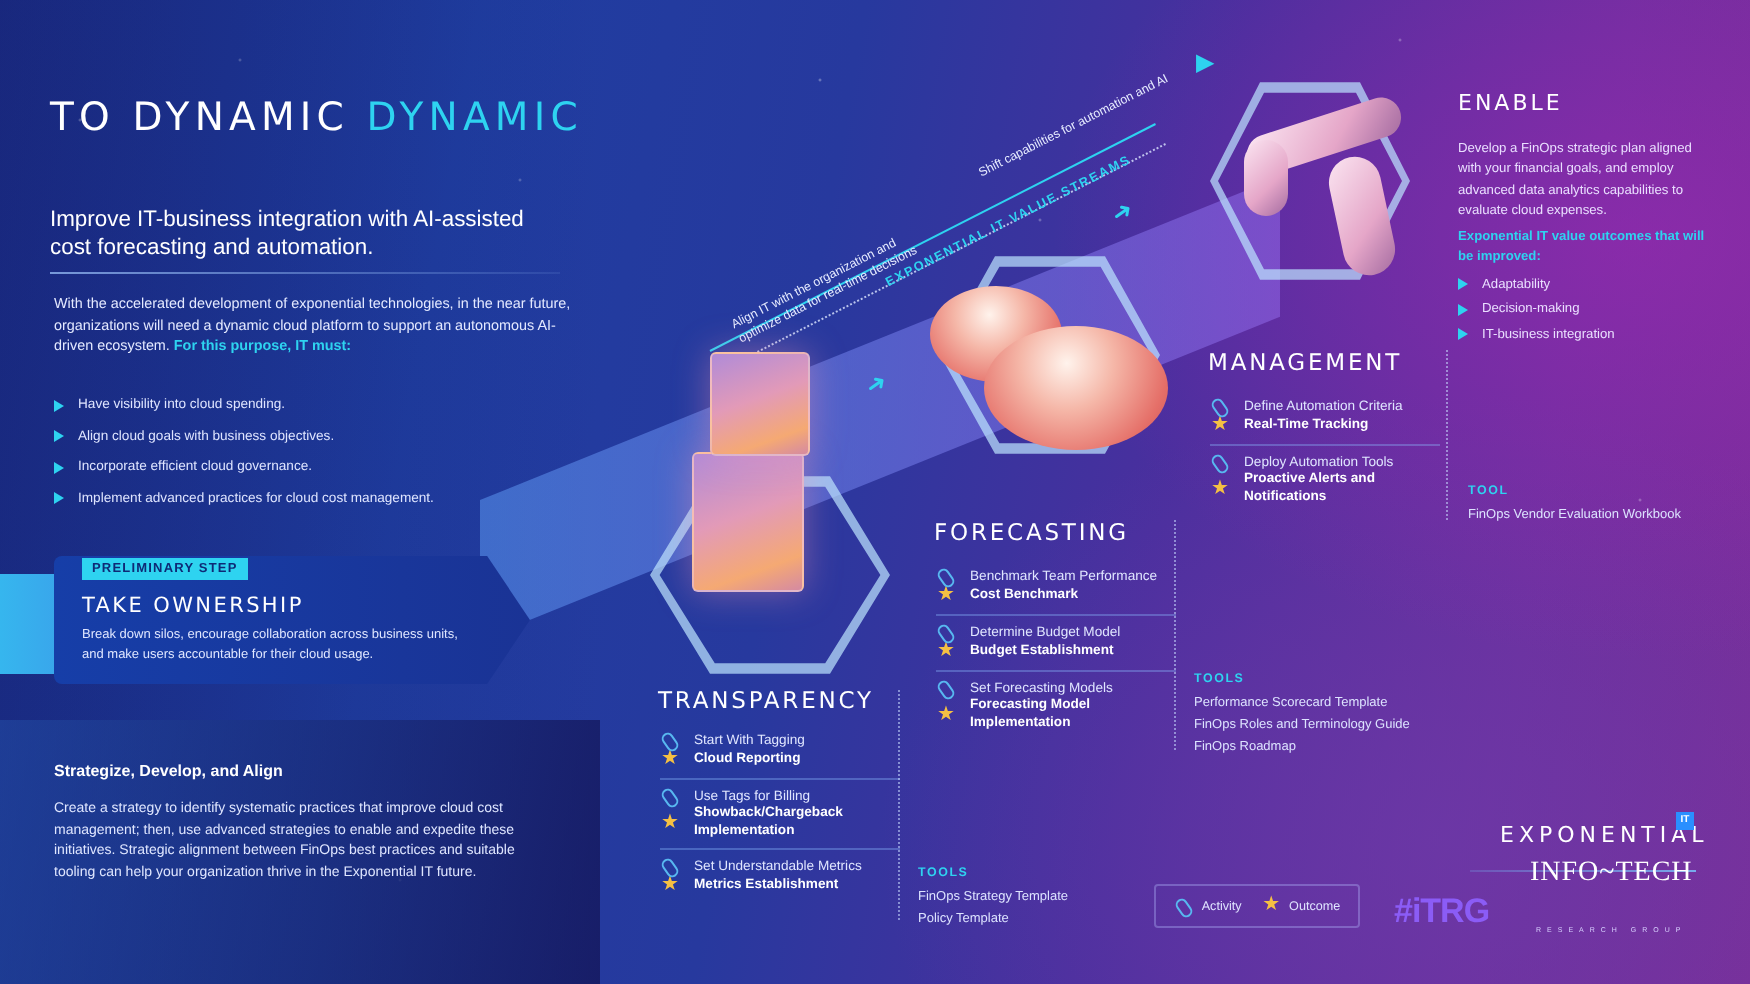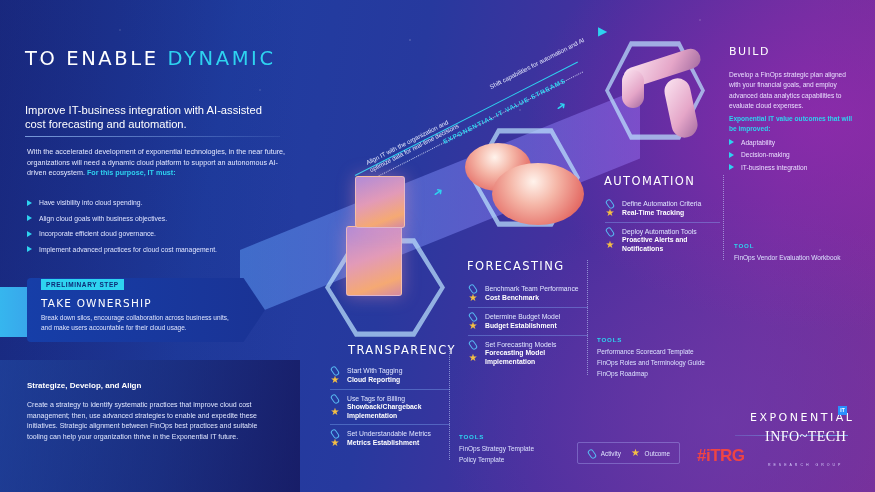--- a/index.html
+++ b/index.html
@@ -196,21 +196,21 @@
   .expo-badge {
     position: absolute; left: 838px; top: 406px; width: 9px; height: 9px;
     background: #2a8fff; color: #fff; font-size: 5px; font-weight: bold; text-align: center; line-height: 9px;
   }
   .logo-divider {
     position: absolute; left: 735px; top: 435px; width: 113px; height: 1px;
     background: linear-gradient(90deg, rgba(120,200,255,0.2), rgba(120,200,255,0.8));
   }
   .ittrg-logo {
     position: absolute; left: 697px; top: 446px; font-family: "Liberation Sans", sans-serif;
-    font-weight: bold; font-size: 17px; letter-spacing: -0.5px; color: #ef4444;
+    font-weight: bold; font-size: 17px; letter-spacing: -0.5px; color: #8b5cf6;
   }
   .infotech-logo {
     position: absolute; left: 765px; top: 429px; font-family: "Liberation Serif", serif;
     font-size: 14px; letter-spacing: 0.5px; color: #fff;
   }
   .infotech-sub {
     position: absolute; left: 768px; top: 463px; font-size: 3.5px; letter-spacing: 3px; color: #d8d0ff;
   }
 </style>
 </head>
@@ -218,21 +218,21 @@
 
 <div class="stars"></div>
 <div class="left-shade"></div>
 <div class="left-bottom-shade"></div>
 
 <div class="band-flow"></div>
 <div class="band-left"></div>
 
 <h1 class="title">
   <br>
-  <span>TO ENABLE </span><span class="accent">DYNAMIC</span><br>
+  <span>TO DYNAMIC </span><span class="accent">DYNAMIC</span><br>
 </h1>
 <div class="subtitle">Improve IT-business integration with AI-assisted cost forecasting and automation.</div>
 <div class="divider-left"></div>
 
 <p class="intro"><span>With the accelerated development of exponential technologies, in the near future, organizations will need a dynamic cloud platform to support an autonomous AI-driven ecosystem. </span><span class="hl">For this purpose, IT must:</span></p>
 <ul class="bullets">
   <li>
       <span class="tri"></span>
       <span>Have visibility into cloud spending.</span>
     </li>
@@ -274,21 +274,21 @@
 
 <div class="hex-outline" style="left:470px; top:125px; width:110px; height:105px;"></div>
 <div class="cloud" style="left:465px; top:143px; width:66px; height:48px;"></div>
 <div class="cloud" style="left:492px; top:163px; width:92px; height:62px;"></div>
 
 <div class="hex-outline" style="left:605px; top:38px; width:100px; height:105px;"></div>
 <div class="robot-seg" style="left:622px; top:58px; width:80px; height:20px; transform:rotate(-18deg);"></div>
 <div class="robot-seg" style="left:622px; top:70px; width:22px; height:38px;"></div>
 <div class="robot-seg" style="left:668px; top:78px; width:26px; height:60px; transform:rotate(-12deg);"></div>
 
-<div class="section-title" style="left:348px; top:343px;">TRANSPARENCY</div>
+<div class="section-title" style="left:329px; top:343px;">TRANSPARENCY</div>
 <div class="steps" style="left:330px; top:362px; width:120px;">
   <div class="step">
     <div class="step-row">
         <span class="icon-clip"></span>
         <span class="step-activity">Start With Tagging</span>
       </div>
     <div class="step-row">
         <span class="icon-star">★</span>
         <span class="step-outcome">Cloud Reporting</span>
       </div>
@@ -355,21 +355,21 @@
   </div>
 </div>
 <div class="vdots" style="left:587px; top:260px; height:115px;"></div>
 <div class="tools" style="left:597px; top:336px;">
   <div class="tools-label">TOOLS</div>
   <div class="tools-item">Performance Scorecard Template</div>
   <div class="tools-item">FinOps Roles and Terminology Guide</div>
   <div class="tools-item">FinOps Roadmap</div>
 </div>
 
-<div class="section-title" style="left:604px; top:174px;">AUTOMATION</div>
+<div class="section-title" style="left:604px; top:174px;">MANAGEMENT</div>
 <div class="steps" style="left:605px; top:195px; width:115px;">
   <div class="step">
     <div class="step-row">
         <span class="icon-clip"></span>
         <span class="step-activity">Define Automation Criteria</span>
       </div>
     <div class="step-row">
         <span class="icon-star">★</span>
         <span class="step-outcome">Real-Time Tracking</span>
       </div>
@@ -384,21 +384,21 @@
         <span class="step-outcome" style="max-width:75px;">Proactive Alerts and Notifications</span>
       </div>
   </div>
 </div>
 <div class="vdots" style="left:723px; top:175px; height:85px;"></div>
 <div class="tools" style="left:734px; top:242px;">
   <div class="tools-label">TOOL</div>
   <div class="tools-item">FinOps Vendor Evaluation Workbook</div>
 </div>
 
-<div class="result-title">BUILD</div>
+<div class="result-title">ENABLE</div>
 <p class="result-desc">Develop a FinOps strategic plan aligned with your financial goals, and employ advanced data analytics capabilities to evaluate cloud expenses.</p>
 <p class="result-hl">Exponential IT value outcomes that will be improved:</p>
 <ul class="result-bullets">
   <li>
       <span class="tri"></span>
       <span>Adaptability</span>
     </li>
   <li>
       <span class="tri"></span>
       <span>Decision-making</span>

